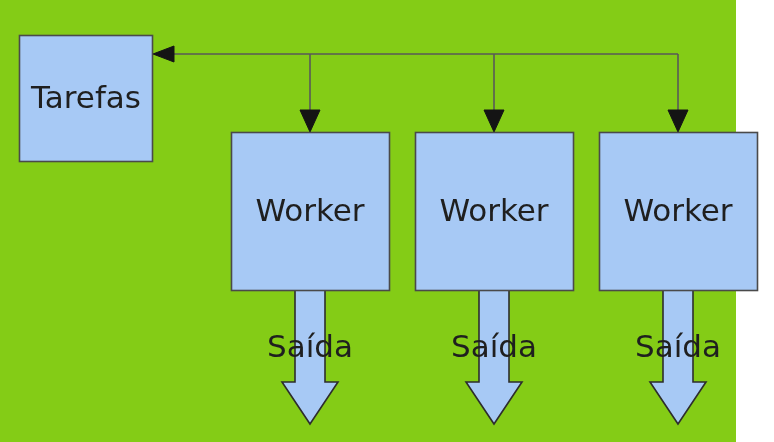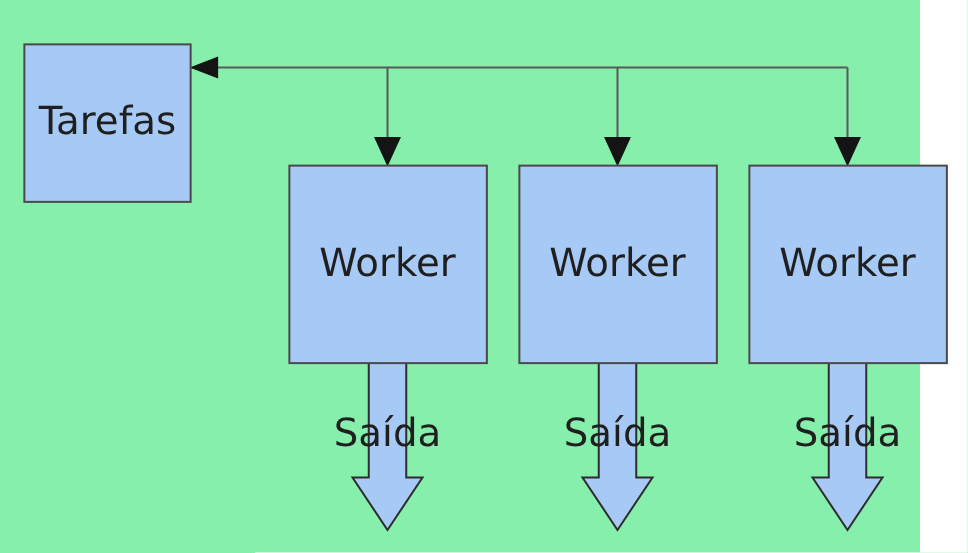--- a/index.html
+++ b/index.html
@@ -10,21 +10,21 @@
   body {
     width: 774px;
     height: 442px;
     font-family: "DejaVu Sans", sans-serif;
     overflow: hidden;
   }
   #diagram-root {
     position: relative;
     width: 736px;
     height: 442px;
-    background: #86efac;
+    background: #84cc16;
   }
   #diagram-svg {
     position: absolute;
     top: 0;
     left: 0;
     width: 774px;
     height: 442px;
     display: block;
   }
   .node-label {

